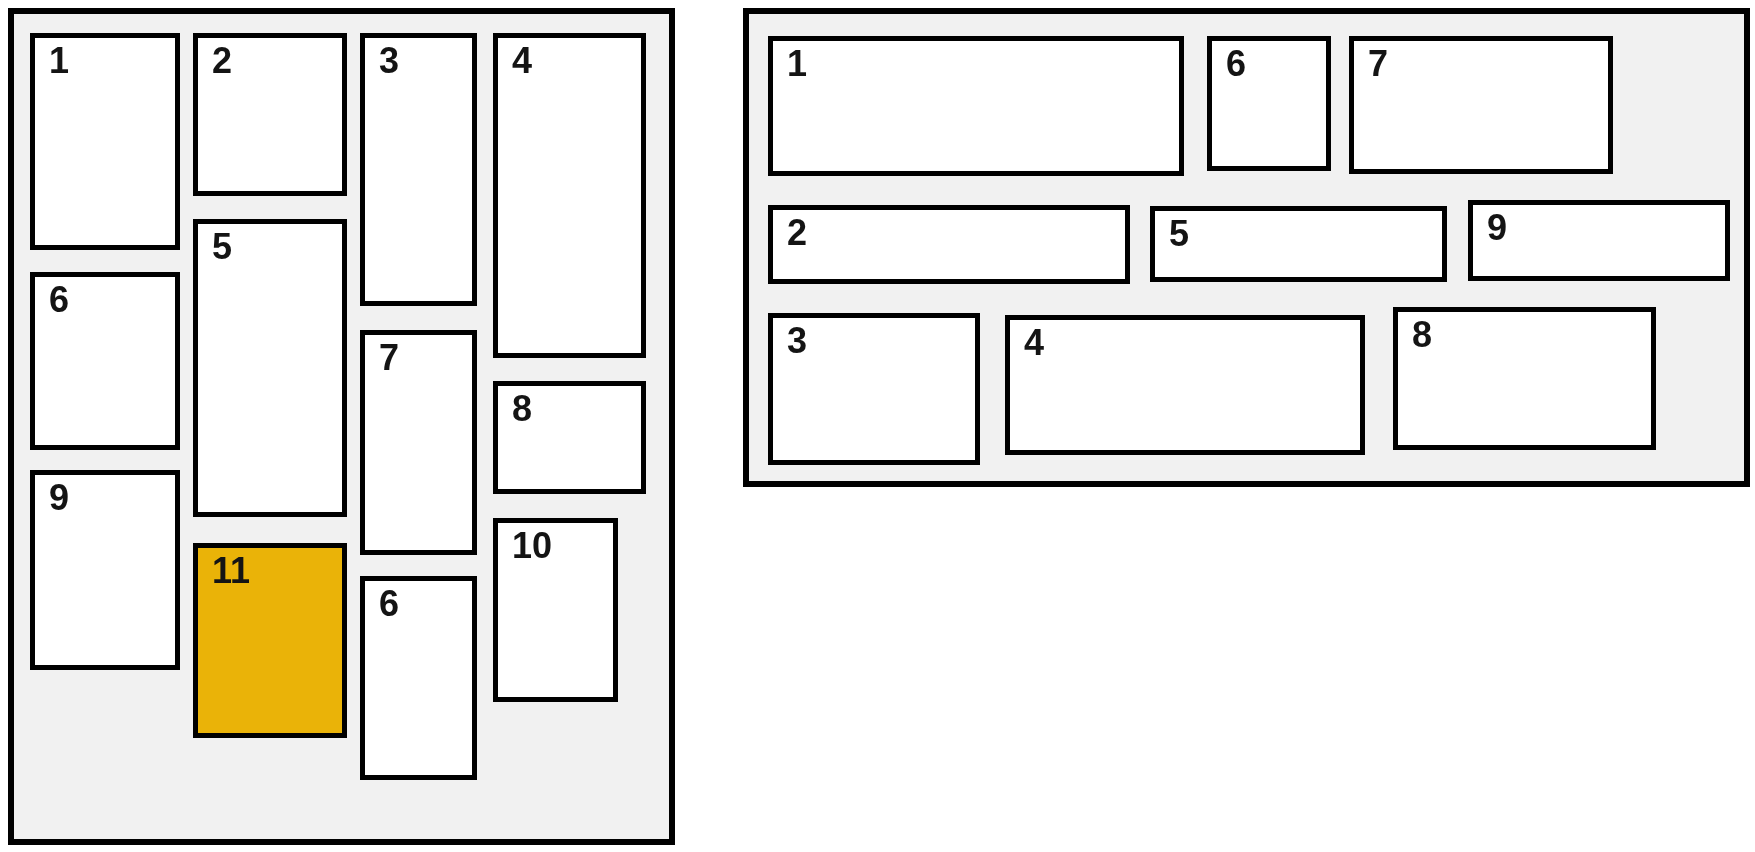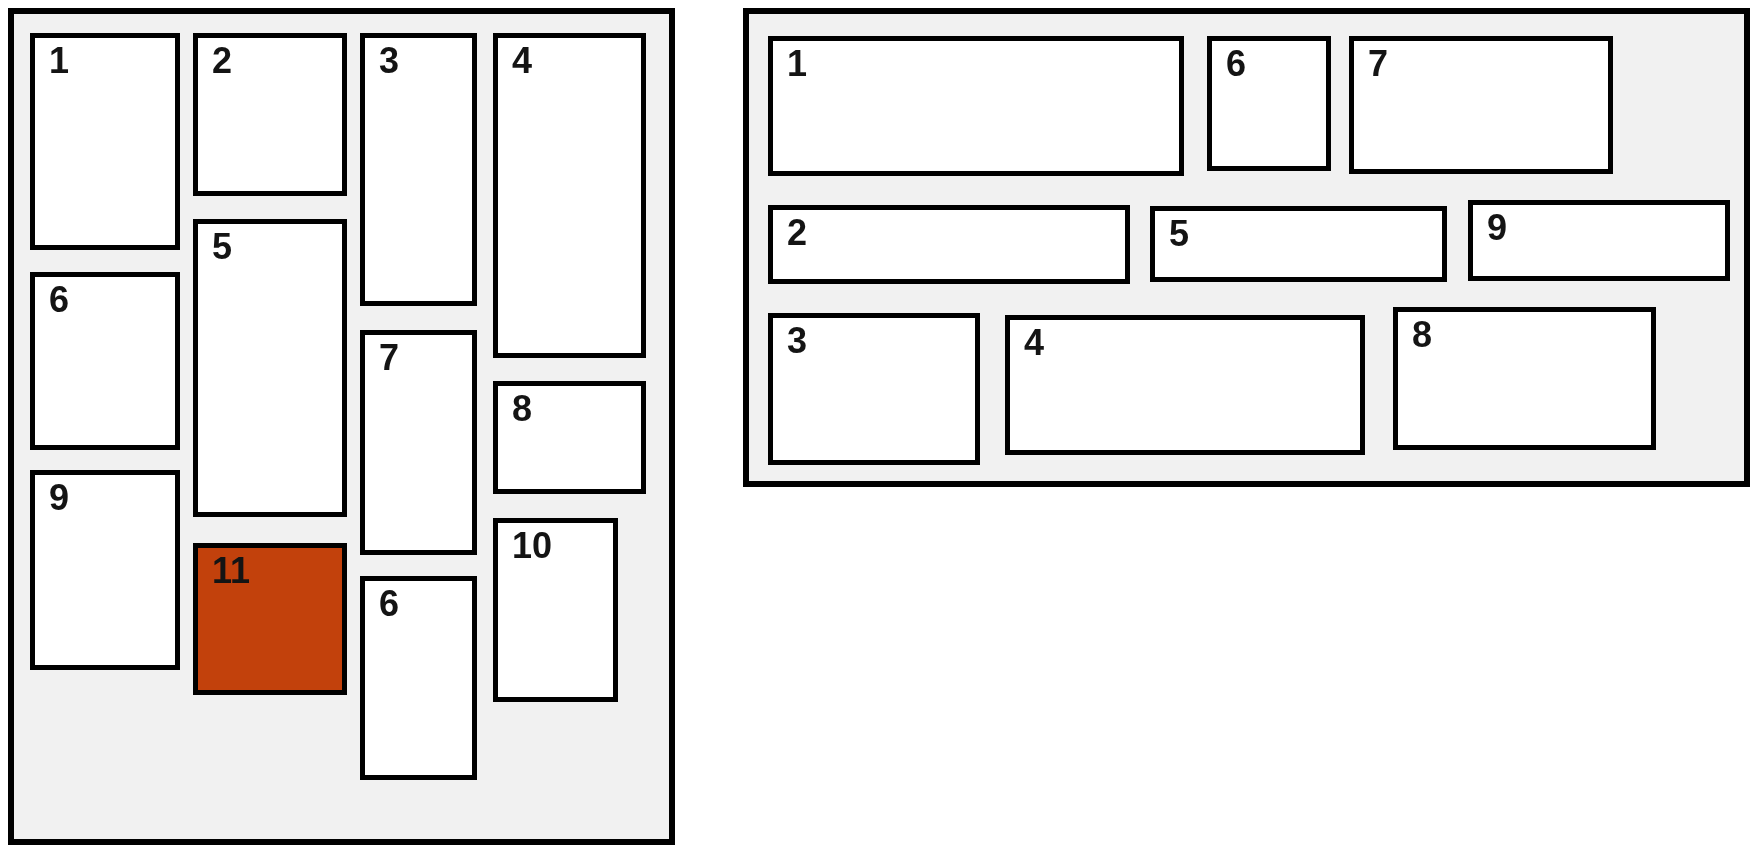--- a/index.html
+++ b/index.html
@@ -42,21 +42,21 @@
     <div class="box" style="left: 16px; top: 19px; width: 150px; height: 217px; background: rgb(255, 255, 255); border-color: rgb(0, 0, 0);"><span style="color: rgb(20, 20, 20);">1</span></div>
     <div class="box" style="left: 179px; top: 19px; width: 154px; height: 163px; background: rgb(255, 255, 255); border-color: rgb(0, 0, 0);"><span style="color: rgb(20, 20, 20);">2</span></div>
     <div class="box" style="left: 346px; top: 19px; width: 117px; height: 273px; background: rgb(255, 255, 255); border-color: rgb(0, 0, 0);"><span style="color: rgb(20, 20, 20);">3</span></div>
     <div class="box" style="left: 479px; top: 19px; width: 153px; height: 325px; background: rgb(255, 255, 255); border-color: rgb(0, 0, 0);"><span style="color: rgb(20, 20, 20);">4</span></div>
     <div class="box" style="left: 179px; top: 205px; width: 154px; height: 298px; background: rgb(255, 255, 255); border-color: rgb(0, 0, 0);"><span style="color: rgb(20, 20, 20);">5</span></div>
     <div class="box" style="left: 16px; top: 258px; width: 150px; height: 178px; background: rgb(255, 255, 255); border-color: rgb(0, 0, 0);"><span style="color: rgb(20, 20, 20);">6</span></div>
     <div class="box" style="left: 346px; top: 316px; width: 117px; height: 225px; background: rgb(255, 255, 255); border-color: rgb(0, 0, 0);"><span style="color: rgb(20, 20, 20);">7</span></div>
     <div class="box" style="left: 479px; top: 367px; width: 153px; height: 113px; background: rgb(255, 255, 255); border-color: rgb(0, 0, 0);"><span style="color: rgb(20, 20, 20);">8</span></div>
     <div class="box" style="left: 16px; top: 456px; width: 150px; height: 200px; background: rgb(255, 255, 255); border-color: rgb(0, 0, 0);"><span style="color: rgb(20, 20, 20);">9</span></div>
     <div class="box" style="left: 479px; top: 504px; width: 125px; height: 184px; background: rgb(255, 255, 255); border-color: rgb(0, 0, 0);"><span style="color: rgb(20, 20, 20);">10</span></div>
-    <div class="box" style="left: 179px; top: 529px; width: 154px; height: 152px; background: #c2410c; border-color: rgb(0, 0, 0);"><span style="color: rgb(20, 20, 20);">11</span></div>
+    <div class="box" style="left: 179px; top: 529px; width: 154px; height: 195px; background: #eab308; border-color: rgb(0, 0, 0);"><span style="color: rgb(20, 20, 20);">11</span></div>
     <div class="box" style="left: 346px; top: 562px; width: 117px; height: 204px; background: rgb(255, 255, 255); border-color: rgb(0, 0, 0);"><span style="color: rgb(20, 20, 20);">6</span></div>
   </div>
 
 <div class="panel" style="left: 743px; top: 8px; width: 1007px; height: 479px; background: rgb(241, 241, 241); border-color: rgb(0, 0, 0);">
     <div class="box" style="left: 19px; top: 22px; width: 416px; height: 140px; background: rgb(255, 255, 255); border-color: rgb(0, 0, 0);"><span style="color: rgb(20, 20, 20);">1</span></div>
     <div class="box" style="left: 458px; top: 22px; width: 124px; height: 135px; background: rgb(255, 255, 255); border-color: rgb(0, 0, 0);"><span style="color: rgb(20, 20, 20);">6</span></div>
     <div class="box" style="left: 600px; top: 22px; width: 264px; height: 138px; background: rgb(255, 255, 255); border-color: rgb(0, 0, 0);"><span style="color: rgb(20, 20, 20);">7</span></div>
     <div class="box" style="left: 19px; top: 191px; width: 362px; height: 79px; background: rgb(255, 255, 255); border-color: rgb(0, 0, 0);"><span style="color: rgb(20, 20, 20);">2</span></div>
     <div class="box" style="left: 401px; top: 192px; width: 297px; height: 76px; background: rgb(255, 255, 255); border-color: rgb(0, 0, 0);"><span style="color: rgb(20, 20, 20);">5</span></div>
     <div class="box" style="left: 719px; top: 186px; width: 262px; height: 81px; background: rgb(255, 255, 255); border-color: rgb(0, 0, 0);"><span style="color: rgb(20, 20, 20);">9</span></div>

